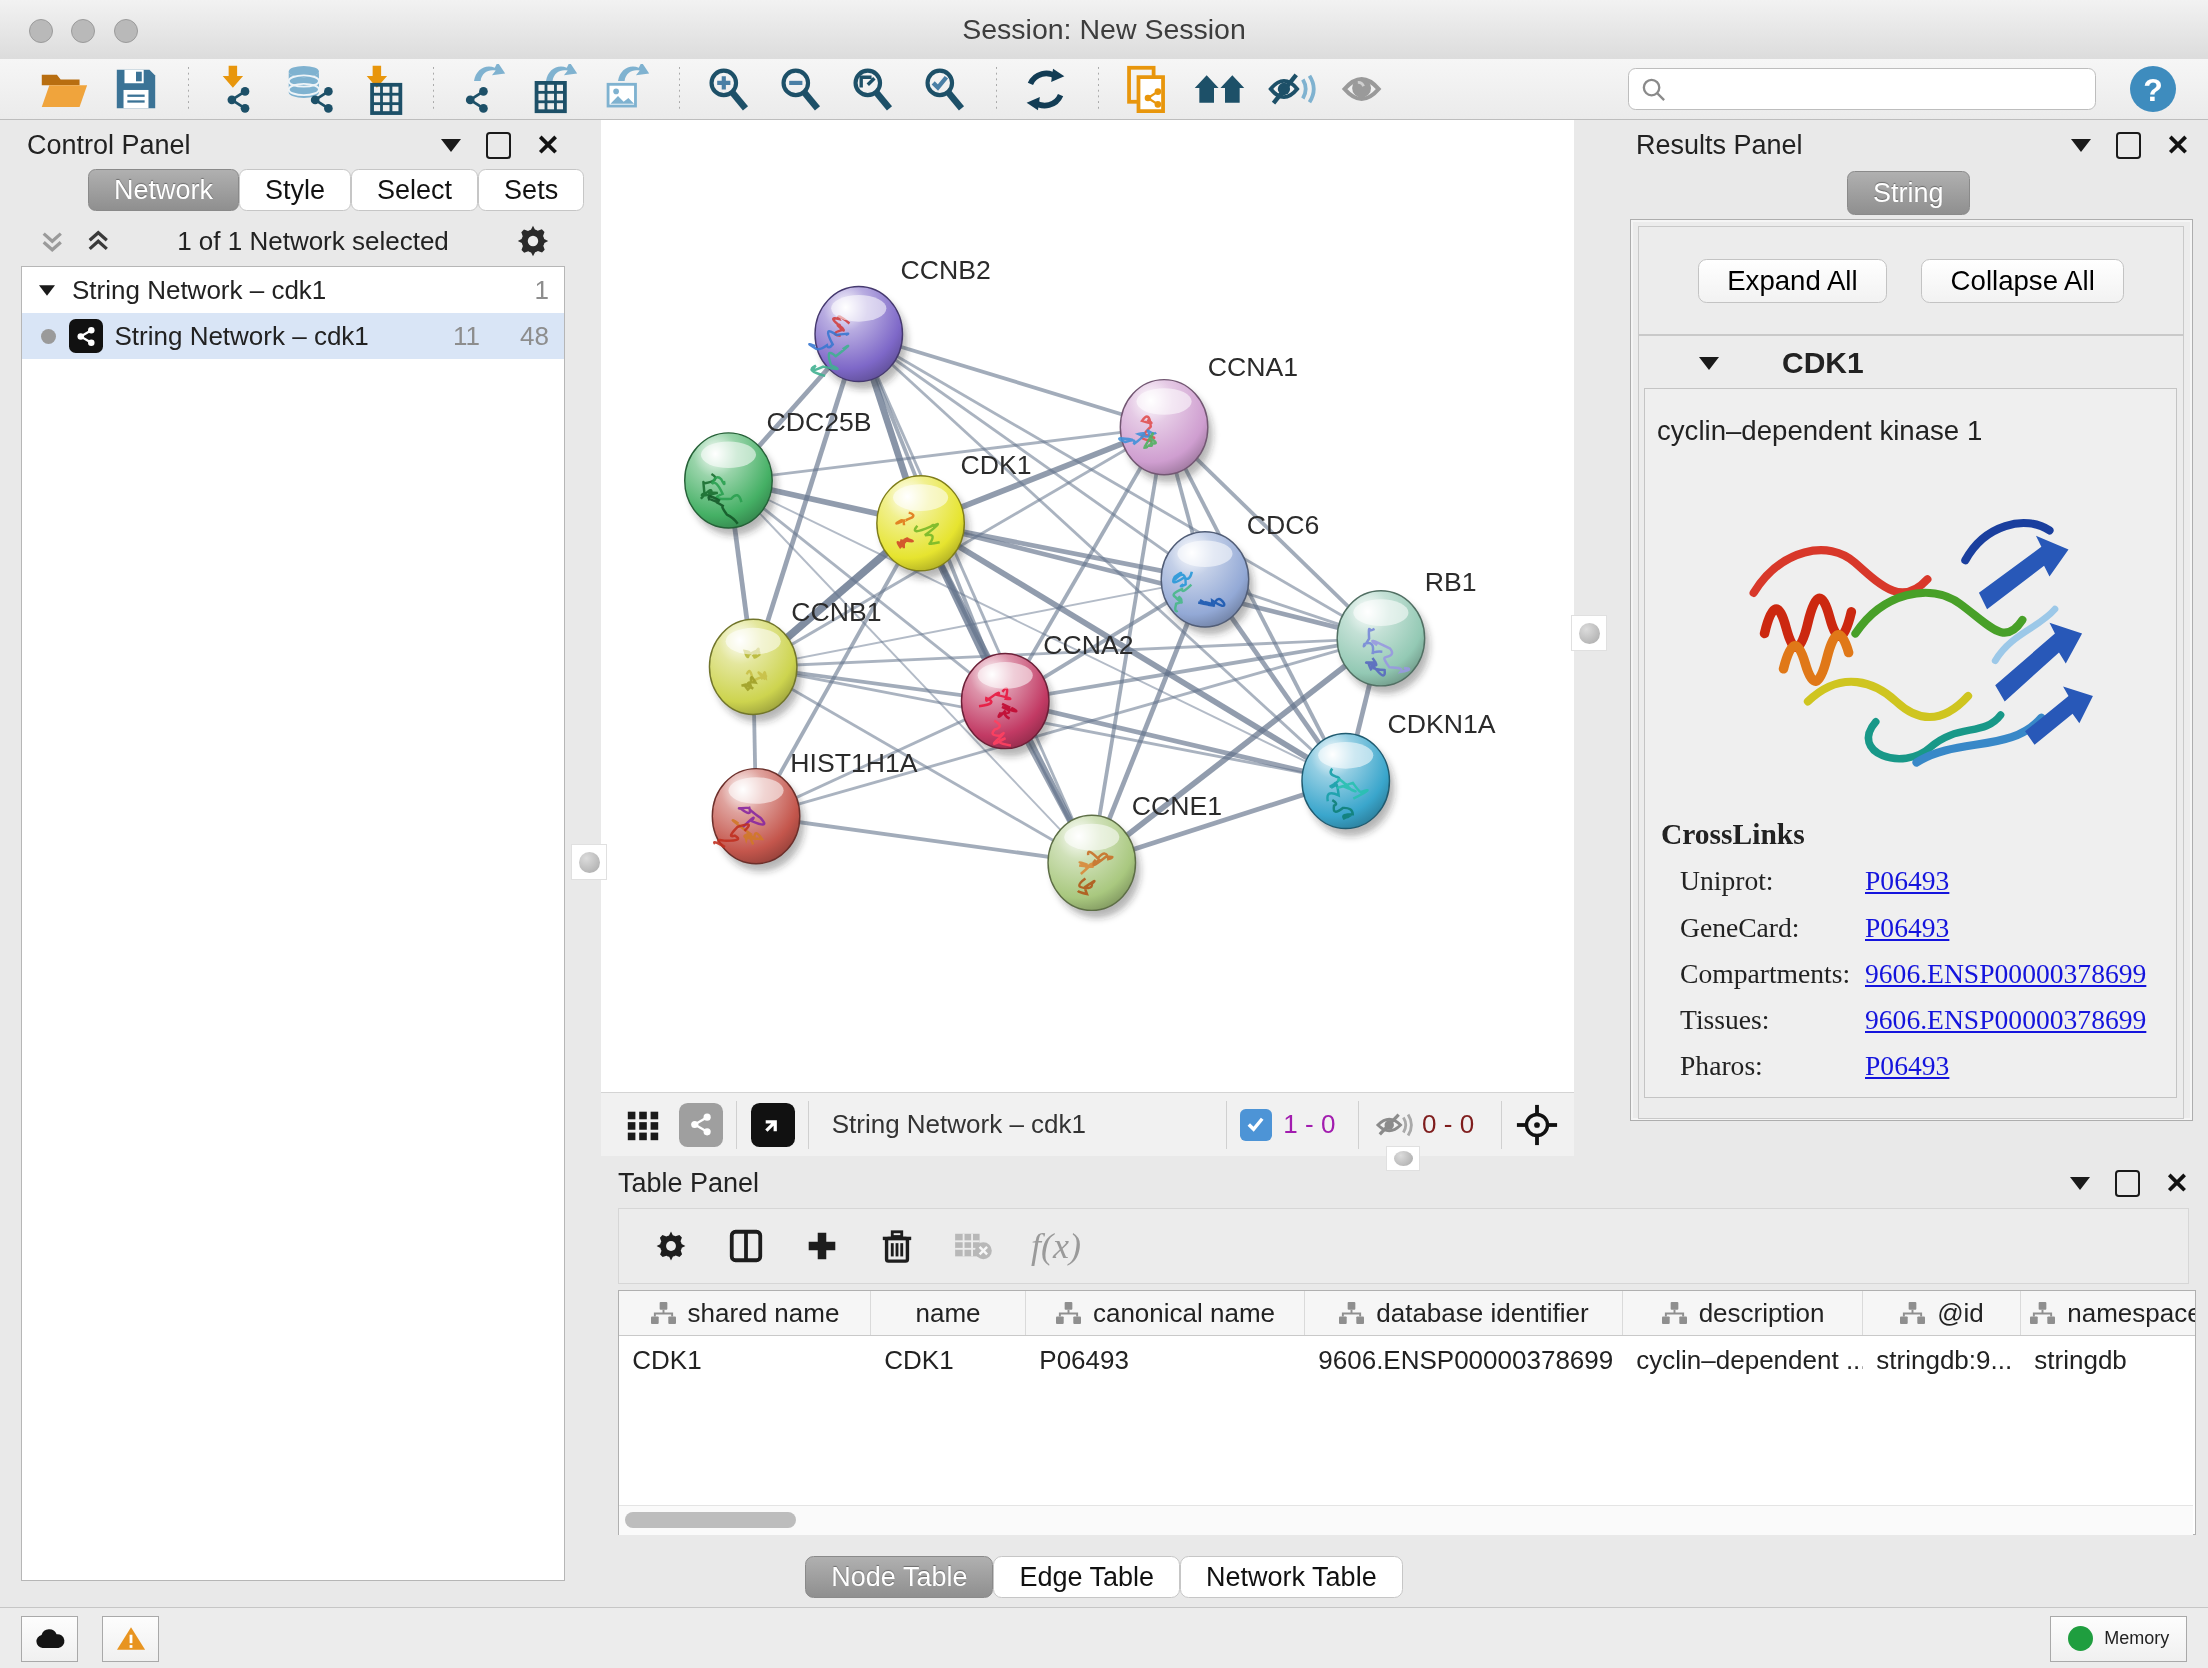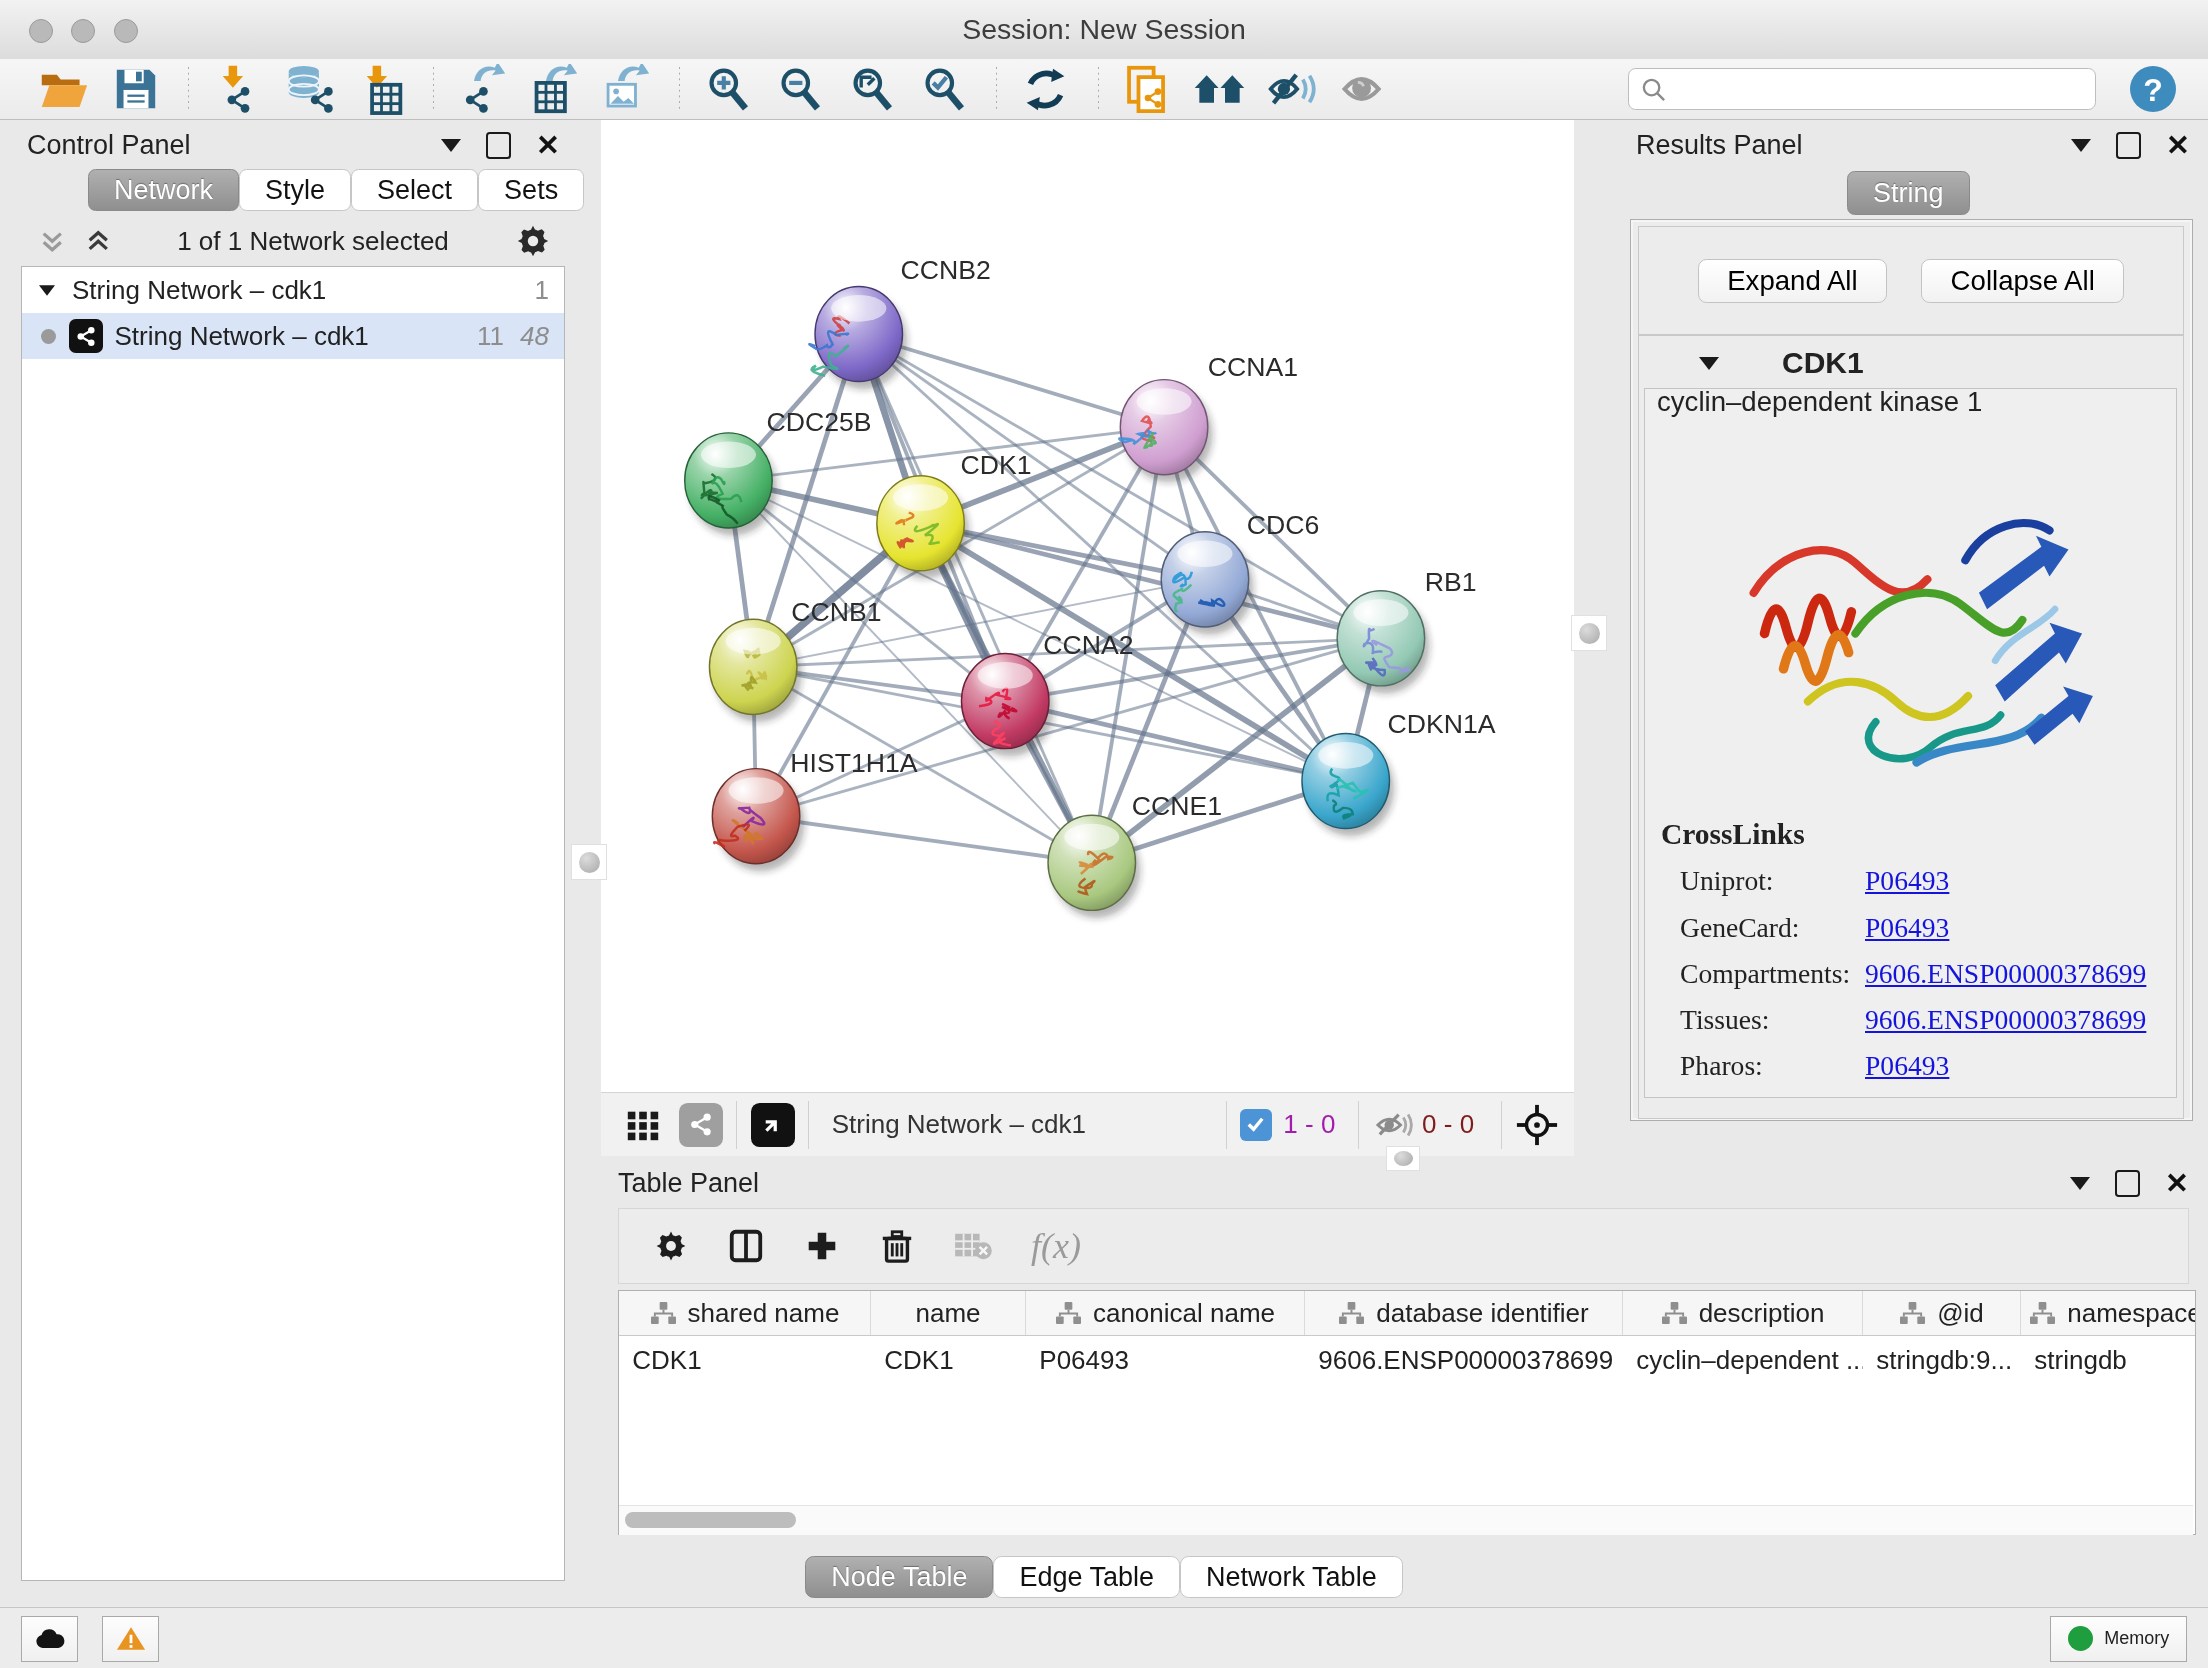--- a/index.html
+++ b/index.html
@@ -54,21 +54,21 @@
   
   #rp-head{left:1636px;top:126px;width:554px;height:38px;}
   #rp-tab{left:1847px;top:171px;}
   #rp-outer{left:1630px;top:219px;width:561px;height:900px;border:1px solid #adadad;background:#ececec;box-shadow:0 0 0 1.9px #f5f5f5 inset;}
   #rp-btns{left:1638px;top:226px;width:544px;height:107px;border:1px solid #c9c9c9;display:flex;align-items:center;justify-content:center;gap:34px;}
   .rp-btn{height:44px;background:linear-gradient(#ffffff,#f2f2f2);border:1px solid #c3c3c3;border-radius:8.6px;
     font-size:27.6px;padding:0 28.5px;font-family:"Liberation Sans",sans-serif;}
   #rp-scroll{left:1638px;top:335px;width:544px;height:782px;border:1px solid #c9c9c9;}
   #gene-head{left:1655px;top:342px;width:514px;height:42px;display:flex;align-items:center;}
   #gene-box{left:1644px;top:388px;width:531px;height:708px;border:1px solid #c4c4c4;background:#efefef;}
-  #gene-desc{left:1657px;top:386px;font-size:27.6px;}
+  #gene-desc{left:1657px;top:415px;font-size:27.6px;}
   #structure{left:1712px;top:430px;}
   #xl-block{left:1661px;top:818px;width:514px;font-family:"Liberation Serif",serif;}
   #xl-title{font-size:29.5px;font-weight:bold;}
   .xl-row{display:flex;font-size:27.6px;margin-top:14.3px;}
   .xl-row .lbl{width:185px;padding-left:19px;}
   .xl-row a{color:#1414dd;text-decoration:underline;}
   
   #tp-head{left:618px;top:1164px;width:1571px;height:38px;}
   #tp-toolbar{left:618px;top:1208px;width:1571px;height:76px;background:#ececec;border:1px solid #d6d6d6;
     display:flex;align-items:center;gap:38px;padding-left:34px;box-sizing:border-box;}
@@ -341,21 +341,21 @@
       <svg width="23" height="23" viewBox="0 0 24 24">
           <circle cx="6" cy="12" r="3.4" fill="#fff"></circle>
           <circle cx="17" cy="5.5" r="3.4" fill="#fff"></circle>
           <circle cx="17" cy="18.5" r="3.4" fill="#fff"></circle>
           <line x1="6" y1="12" x2="17" y2="5.5" stroke="#fff" stroke-width="2.2"></line>
           <line x1="6" y1="12" x2="17" y2="18.5" stroke="#fff" stroke-width="2.2"></line>
         </svg>
     </span>
     <span>String Network – cdk1</span>
     <span class="cnt" style="margin-left:auto">11</span>
-    <span class="cnt" style="margin-left:16px;font-style:italic;">48</span>
+    <span class="cnt" style="margin-left:40px;">48</span>
   </div>
 </div>
 
 <div id="net-canvas" class="abs">
   <svg id="net-svg" width="973" height="972" viewBox="0 0 1023 1022">
       <defs>
         <filter id="nshadow" x="-40%" y="-40%" width="180%" height="180%">
           <feGaussianBlur stdDeviation="4"></feGaussianBlur>
         </filter>
         <radialGradient id="g0" cx="35%" cy="22%" r="90%">

